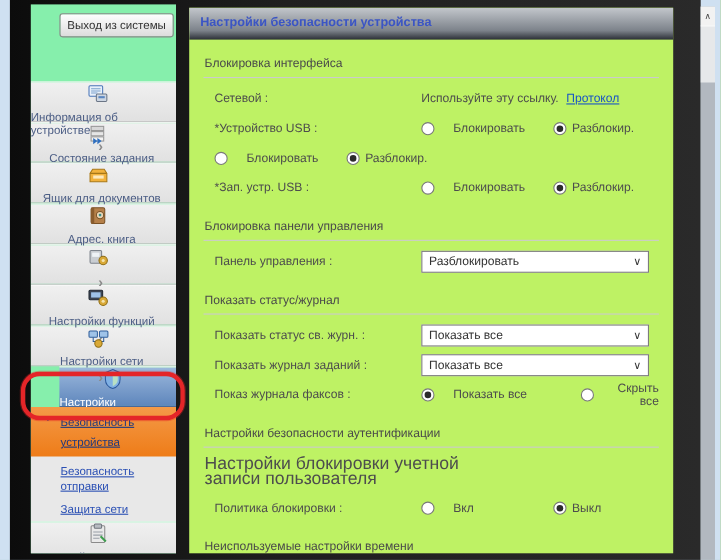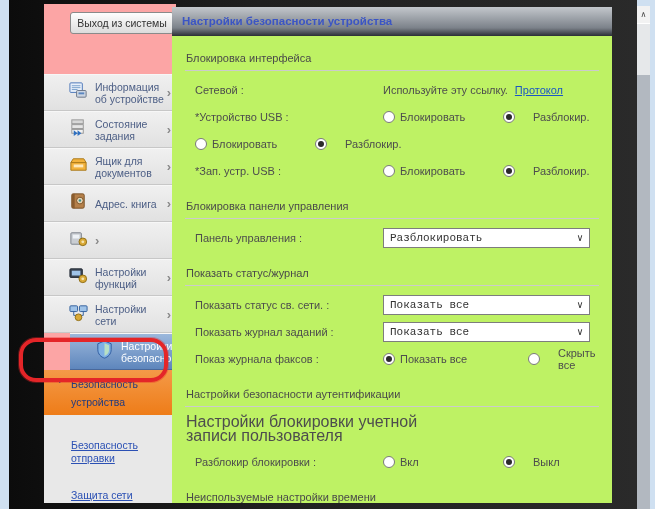--- a/index.html
+++ b/index.html
@@ -2,72 +2,72 @@
 <html><head>
 <meta charset="utf-8">
 <style>
   * { margin:0; padding:0; box-sizing:border-box; }
   body { font-family:"Liberation Sans", sans-serif; background:#9fb6cc; }
   .screen { position:relative; width:655px; height:509px; background:#cfe0f1; overflow:hidden; }
   .win-frame { position:absolute; left:9px; top:0; width:628px; height:509px;
     background:linear-gradient(90deg,#0c0c0c,#1f1f1f 40%,#2a2a2a); }
 
   
-  .sidebar { position:absolute; left:44px; top:4px; width:132px; height:499px;
-    background:#fca5a5; overflow:hidden; }
+  .sidebar { position:absolute; left:28px; top:4px; width:132px; height:499px;
+    background:#86efac; overflow:hidden; }
   .logout-btn { display:block; margin:8px 2px 0 26px; width:104px; height:22px;
     font-size:10.5px; color:#333; text-align:center; line-height:20px;
     background:linear-gradient(#fefefe,#dcdcdc); border:1px solid #8a8a8a; border-radius:3px;
     font-family:"Liberation Sans", sans-serif; cursor:pointer; }
   .nav-spacer { height:40px; }
-  .nav-item { height:37px; display:flex; align-items:center; padding:0 3px 0 24px;
+  .nav-item { height:37px; display:flex; align-items:center; padding:0 3px 0 0;
     background:linear-gradient(#f0f0f0,#e1e1e1);
-    border-top:1px solid #f7f7f7; border-bottom:1px solid #c7c7c7; cursor:pointer; }
+    border-top:1px solid #f7f7f7; border-bottom:1px solid #c7c7c7; cursor:pointer;flex-direction:column; }
   .nav-icon { width:24px; flex:none; margin-right:3px; }
   .nav-label { flex:1; font-size:10.5px; line-height:12px; color:#4c5e85; }
   .nav-chev { flex:none; color:#8a8a8a; font-size:13px; font-weight:bold; padding-right:2px; }
   .nav-item.selected { background:linear-gradient(#9cb8dc,#5e86bc); border-bottom:1px solid #49689a;margin-left:26px; }
   .nav-item.selected .nav-label { color:#ffffff; }
   .nav-item.selected .nav-chev { color:#dce8f6; font-size:11px; }
   .submenu { background:#e8e8e8; padding-bottom:4px; }
   .sub-active { position:relative; background:linear-gradient(#f49a48,#ee7c18);
     padding:4px 2px 5px 27px; cursor:pointer; }
   .sub-active .sub-marker { position:absolute; left:15px; top:5px; font-size:9px; color:#27457e; }
-  .sub-active a { font-size:10.5px; line-height:13px; color:#223a7e; }
-  .sub-link { display:block; padding:24px 2px 0 27px; font-size:10.5px; line-height:13px;
+  .sub-active a { font-size:10.5px; line-height:13px; color:#223a7e; text-decoration:underline; }
+  .sub-link { display:block; padding:8px 2px 0 27px; font-size:10.5px; line-height:13px;
     color:#2b50b4; text-decoration:underline; cursor:pointer; }
   .annotation { position:absolute; left:19px; top:338px; width:149px; height:44px;
     border:4px solid #e42528; border-radius:17px; z-index:6; pointer-events:none;
     box-shadow:0 0 0 1px rgba(228,37,40,.35); }
 
   
   .main { position:absolute; left:172px; top:7px; width:440px; height:496px;
     background:#bef264; overflow:hidden; }
   .titlebar { height:29px; line-height:29px; padding-left:10px;
     background:linear-gradient(#c3c7cc,#7c828a 72%,#2b2f36);
     font-size:11.5px; font-weight:bold; color:#3b55c4; }
   .section { margin:0 13px; }
   .section-title { padding:16px 0 6px 1px; font-size:11px; color:#4a4a4a;
     border-bottom:1px solid #cbcbcb; }
   .rows { padding-top:5px; }
   .row { display:flex; align-items:center; min-height:27px; padding-left:10px;
     font-size:11px; color:#4d4d4d; }
   .lbl { width:188px; flex:none; }
-  .c2 { width:120px; flex:none; display:flex; align-items:flex-start; gap:5px; }
+  .c2 { width:120px; flex:none; display:flex; align-items:flex-start; gap:17px; }
   .c2.wide { width:145px; }
-  .c3 { display:flex; align-items:center; gap:18px; }
+  .c3 { display:flex; align-items:center; gap:5px;text-align:right; }
   .hint { color:#4d4d4d; }
   .link { color:#1a56c4; text-decoration:underline; margin-left:7px; cursor:pointer;text-align:center; }
   .radio { width:12px; height:12px; border:1px solid #7a7a7a; border-radius:50%;
     background:#fff; position:relative; flex:none; cursor:pointer; }
   .radio.checked::after { content:""; position:absolute; left:2px; top:2px; right:2px; bottom:2px;
     background:#2b2b2b; border-radius:50%; }
   .select { width:207px; height:20px; border:1px solid #7d7d7d; background:#fff;
     display:flex; align-items:center; justify-content:space-between; padding:0 6px;
-    font-size:11px; color:#333; cursor:pointer;font-family:Liberation Mono, monospace; }
+    font-size:11px; color:#333; cursor:pointer; }
   .select .sel-chev { font-size:10px; color:#333; }
   .subsection { margin:8px 0 0 1px; width:255px; font-size:16px; line-height:14px; color:#4d4d4d; }
 
   
   .scrollbar { position:absolute; left:637px; top:6px; width:13px; height:503px;
     background:#b2b8c0; }
   .sb-btn { height:17px; background:#f2f2f2; display:flex; align-items:center;
     justify-content:center; font-size:8px; color:#444; cursor:pointer; }
   .sb-thumb { height:52px; background:#e6e8ea; border-top:1px solid #fff; cursor:pointer; }
 </style>
@@ -263,21 +263,21 @@
             <span class="sel-chev">∨</span>
           </span>
         </div>
       </div>
     </div>
 
     <div class="section">
       <div class="section-title">Показать статус/журнал</div>
       <div class="rows">
         <div class="row">
-          <span class="lbl">Показать статус св. сети. :</span>
+          <span class="lbl">Показать статус св. журн. :</span>
           <span class="select">
             <span>Показать все</span>
             <span class="sel-chev">∨</span>
           </span>
         </div>
         <div class="row">
           <span class="lbl">Показать журнал заданий :</span>
           <span class="select">
             <span>Показать все</span>
             <span class="sel-chev">∨</span>
@@ -295,21 +295,21 @@
           </span>
         </div>
       </div>
     </div>
 
     <div class="section">
       <div class="section-title">Настройки безопасности аутентификации</div>
       <div class="subsection">Настройки блокировки учетной записи пользователя</div>
       <div class="rows">
         <div class="row">
-          <span class="lbl">Разблокир блокировки :</span>
+          <span class="lbl">Политика блокировки :</span>
           <span class="c2">
             <span class="radio"></span>
             <span>Вкл</span>
           </span>
           <span class="c3">
             <span class="radio checked"></span>
             <span>Выкл</span>
           </span>
         </div>
       </div>

